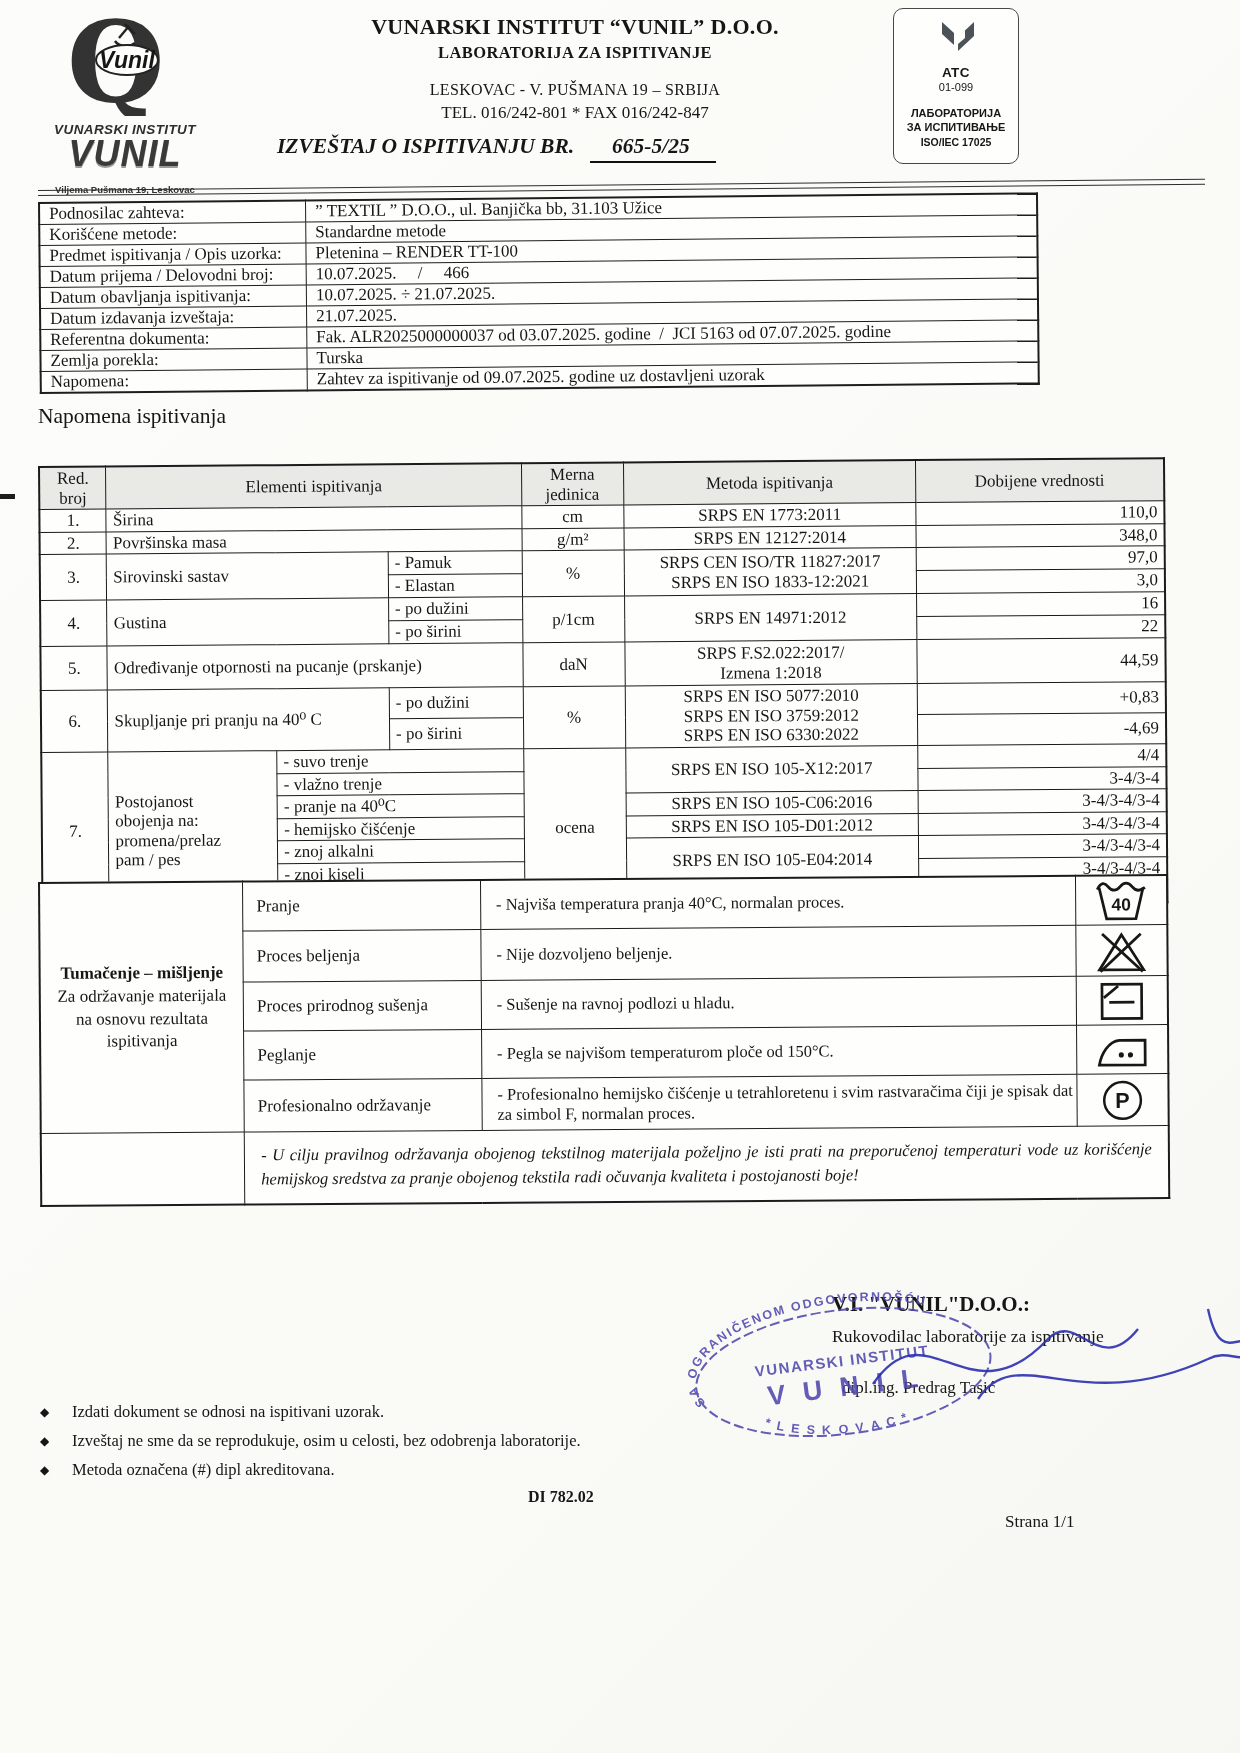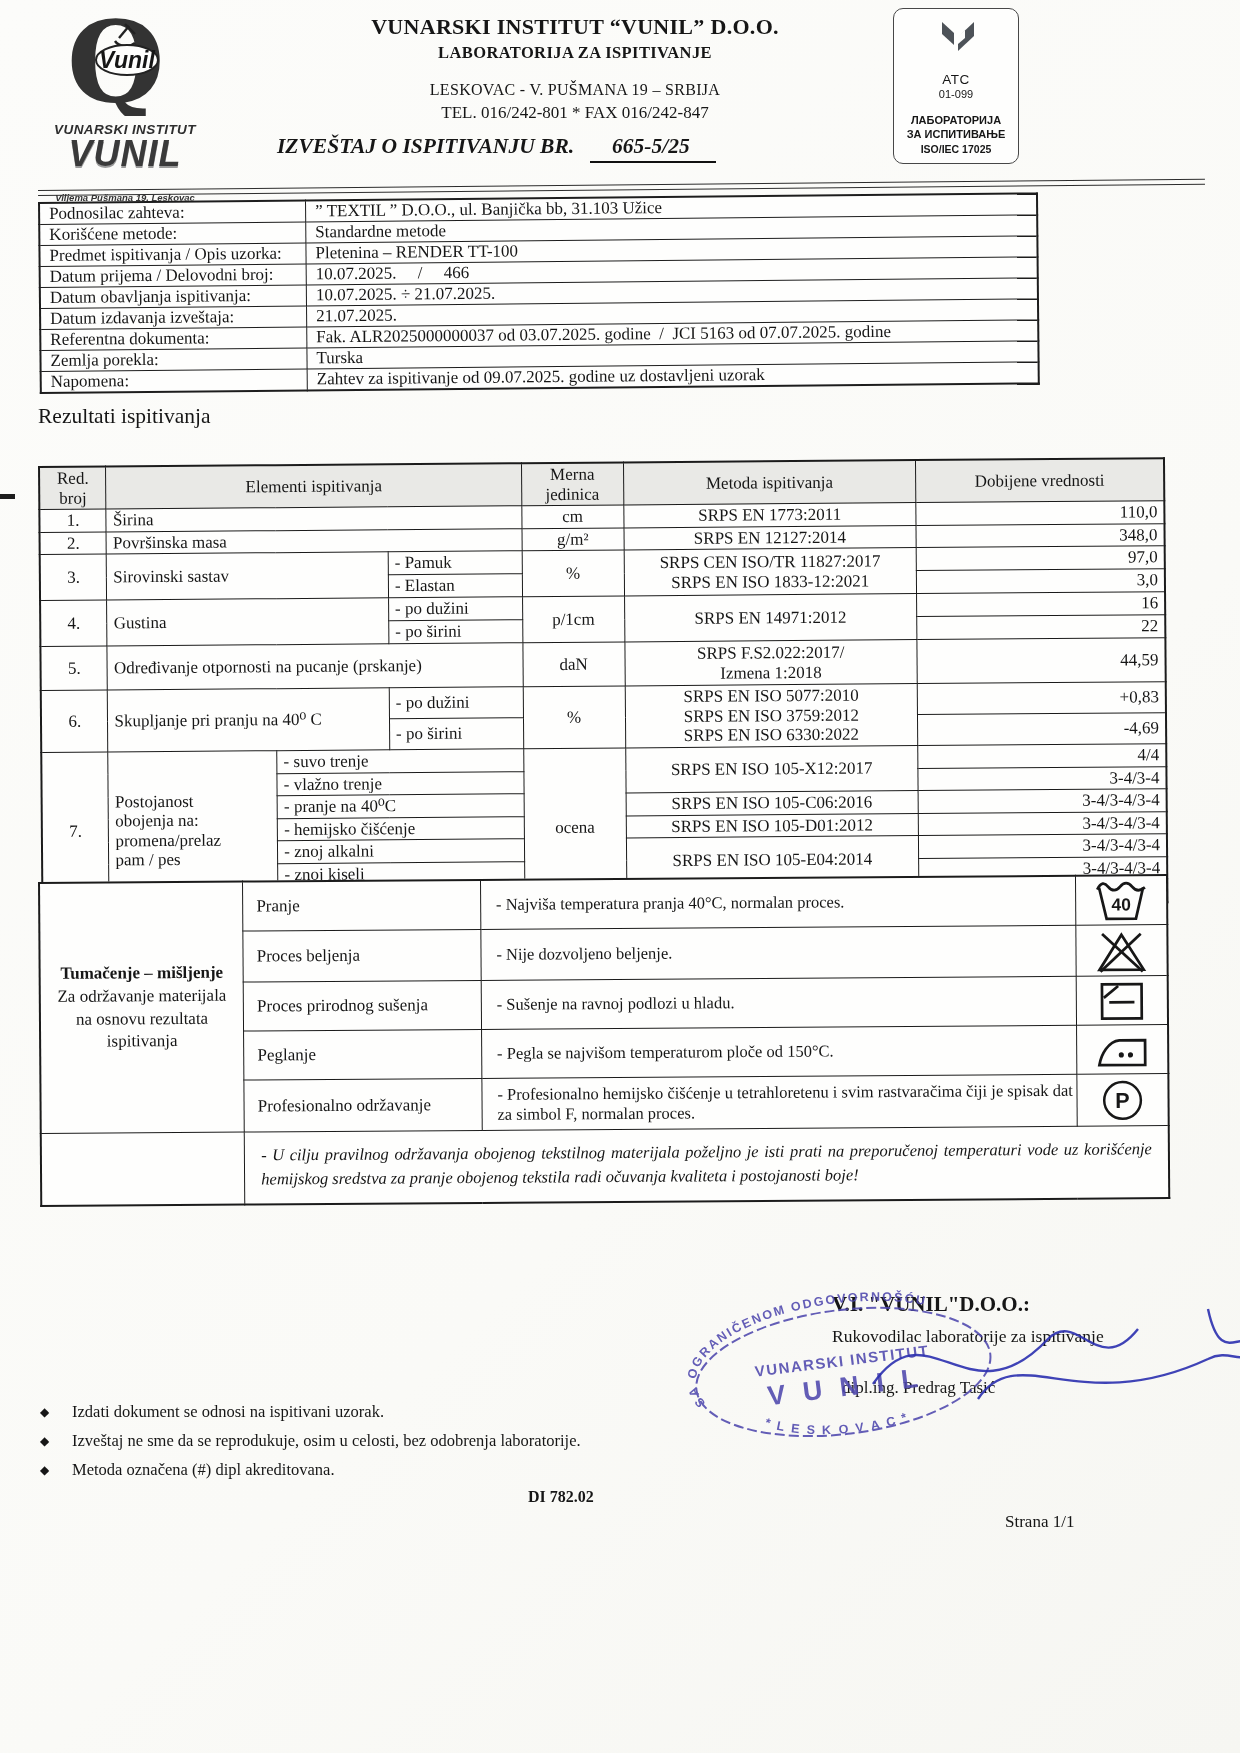--- a/index.html
+++ b/index.html
@@ -8,33 +8,33 @@
         background:linear-gradient(135deg,#fcfcfa 0%,#fafaf7 60%,#f6f6f2 100%);
         font-family:"Liberation Serif","DejaVu Serif",serif;color:#161616;overflow:hidden;}
   .abs{position:absolute;}
 
   
   .logo-wrap{left:30px;top:8px;width:190px;text-align:center;}
   .logo-line1{font-family:"Liberation Sans","DejaVu Sans",sans-serif;font-style:italic;font-weight:bold;
               font-size:13.5px;letter-spacing:.4px;color:#2e2e2e;margin-top:2px;}
   .logo-vunil{font-family:"Liberation Sans","DejaVu Sans",sans-serif;font-style:italic;font-weight:800;
               font-size:36px;line-height:.95;color:#3a3a3a;letter-spacing:1px;text-shadow:0 1.5px 0 #9a9a9a;}
-  .logo-line3{font-family:"Liberation Sans","DejaVu Sans",sans-serif;font-style:italic;font-weight:bold;
-              font-size:9.5px;color:#333;margin-top:21px;}
+  .logo-line3{font-family:"Liberation Sans","DejaVu Sans",sans-serif;font-weight:bold;
+              font-size:9.5px;color:#333;margin-top:13px;}
   .head-center{left:255px;top:14px;width:640px;text-align:center;}
   .hc1{font-size:22px;font-weight:bold;letter-spacing:.3px;}
   .hc2{font-size:16.5px;font-weight:bold;margin-top:3px;letter-spacing:.4px;}
   .hc3{font-size:16px;margin-top:18px;letter-spacing:.3px;}
   .hc4{font-size:17px;margin-top:4px;}
   .title-line{left:277px;top:134px;font-size:21.5px;font-weight:bold;font-style:italic;white-space:nowrap;}
   .report-no{display:inline-block;border-bottom:2.2px solid #111;padding:0 26px 2px 22px;margin-left:16px;}
   .badge{left:893px;top:8px;width:126px;height:156px;border:1.6px solid #474747;border-radius:10px;
          text-align:center;font-family:"Liberation Sans","DejaVu Sans",sans-serif;
          padding-top:9px;box-sizing:border-box;background:#fefefd;}
-  .badge-acr{font-size:13.5px;font-weight:normal;margin-top:10px;letter-spacing:.5px;}
+  .badge-acr{font-size:13.5px;font-weight:bold;margin-top:3px;letter-spacing:.5px;}
   .badge-code{font-size:11px;margin-top:1px;}
   .badge-lab{font-size:11px;font-weight:bold;margin-top:14px;line-height:1.25;white-space:pre-line;}
   .badge-iso{font-size:10.5px;font-weight:bold;margin-top:1px;}
 
   
   .top-rule{left:38px;top:190px;width:1167px;height:4px;border-top:1.6px solid #2c2c2c;
             border-bottom:1.6px solid #2c2c2c;transform:rotate(-.55deg);transform-origin:left top;}
   .margin-dash{left:0;top:494px;width:15px;height:5px;background:#1d1d1d;}
 
   
@@ -170,21 +170,21 @@
           <td class="il">Zemlja porekla:</td>
           <td class="iv">Turska</td>
         </tr>
       <tr>
           <td class="il">Napomena:</td>
           <td class="iv">Zahtev za ispitivanje od 09.07.2025. godine uz dostavljeni uzorak</td>
         </tr>
     </tbody>
   </table>
 
-  <div class="abs res-title">Rezultati ispitivanja</div>
+  <div class="abs res-title">Napomena ispitivanja</div>
 
   <table class="abs res-table">
     <colgroup>
       <col style="width:67px">
         <col style="width:169px">
         <col style="width:113px">
         <col style="width:134px">
       <col style="width:102px">
         <col style="width:293px">
         <col style="width:249px">

